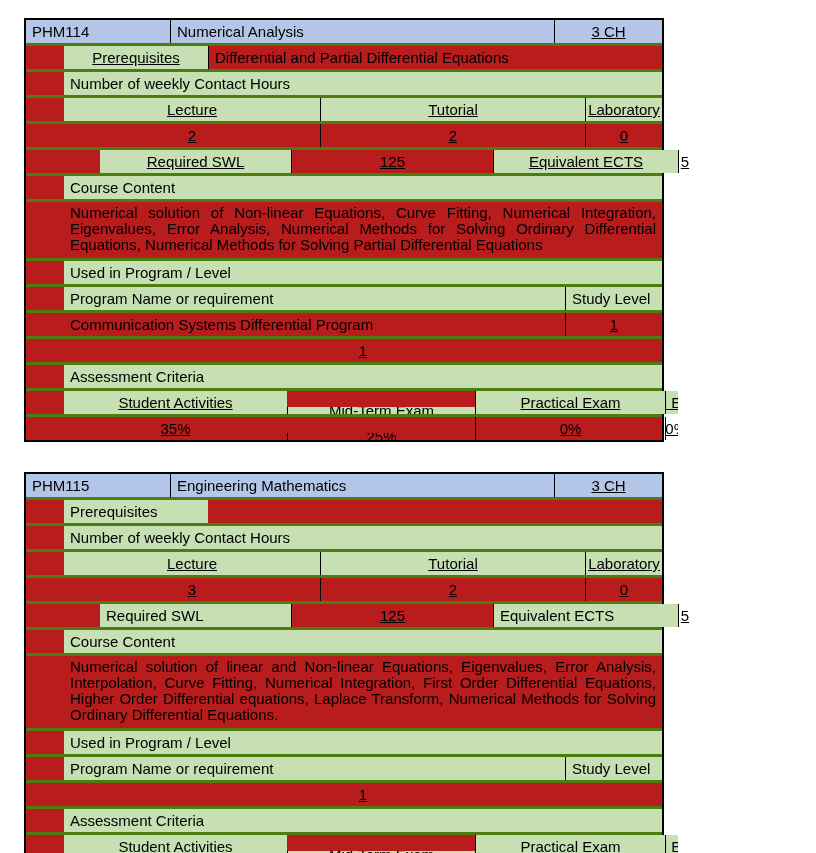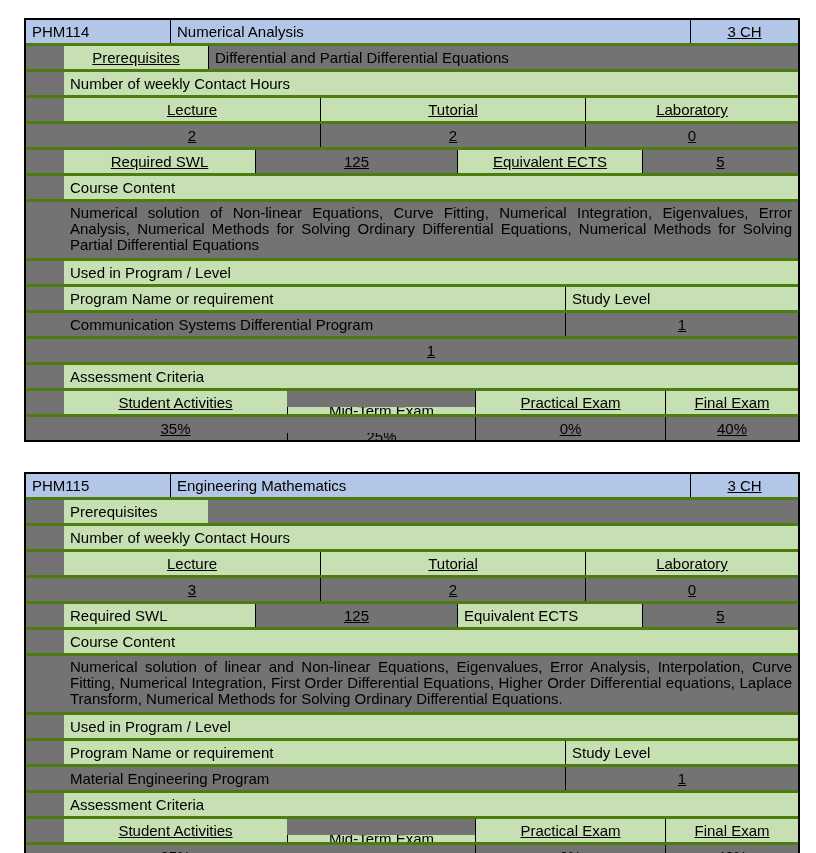--- a/index.html
+++ b/index.html
@@ -7,24 +7,24 @@
     width: 816px; height: 853px;
     font-family: "Liberation Sans", sans-serif;
     font-size: 15px;
     color: #000000;
     overflow: hidden;
   }
   .page { position: relative; width: 816px; height: 853px; background: #ffffff; }
   .ctable {
     position: relative;
     margin-left: 24px;
-    width: 776px;
+    width: 640px;
     border: 2px solid #000000;
     box-sizing: border-box;
-    background: #737373;
+    background: #b91c1c;
   }
   .ctable-1 { margin-top: 18px; }
   .ctable-2 { margin-top: 30px; }
   .trow { display: flex; height: 23px; align-items: stretch; }
   .trow + .trow { border-top: 3px solid #4d7c0f; padding-left: 38px; }
   .trow.auto { height: auto; }
   .cell {
     display: flex; align-items: center;
     box-sizing: border-box;
     padding: 0 6px;
@@ -35,21 +35,21 @@
   .blue  { background: #b4c6e7; }
   .green { background: #c6e0b4; }
   .center { justify-content: center; text-align: center; text-decoration: underline; }
   .left   { justify-content: flex-start; text-align: left; }
   .flex1 { flex: 1 1 auto; min-width: 0; }
   
   .w-code   { width: 144px; flex: none; }
   .w-credit { width: 108px; flex: none; }
   .w-third1 { width: 256px; flex: none; }
   .w-third2 { width: 265px; flex: none; }
-  .w-swl1   { width: 191px; flex: none; }
+  .w-swl1   { width: 191px; flex: none; margin-left: 36px; }
   .w-swl2   { width: 202px; flex: none; }
   .w-swl3   { width: 185px; flex: none; text-align: right; }
   .w-prog   { width: 501px; flex: none; }
   .w-as1    { width: 223px; flex: none; }
   .w-as2    { width: 188px; flex: none; margin-top: 16px; }
   .w-as3    { width: 190px; flex: none; }
   .content-cell {
     display: block;
     white-space: normal;
     text-align: justify;
@@ -165,21 +165,20 @@
       <div class="cell content-cell">Numerical solution of linear and Non-linear Equations, Eigenvalues, Error Analysis, Interpolation, Curve Fitting, Numerical Integration, First Order Differential Equations, Higher Order Differential equations, Laplace Transform, Numerical Methods for Solving Ordinary Differential Equations.</div>
     </div>
     <div class="trow">
       <div class="cell green flex1 left">Used in Program / Level</div>
     </div>
     <div class="trow">
       <div class="cell green w-prog left">Program Name or requirement</div>
       <div class="cell green flex1 left">Study Level</div>
     </div>
     <div class="trow">
-      <div class="cell w-prog left">Material Engineering Program</div>
       <div class="cell flex1 center">1</div>
     </div>
     <div class="trow">
       <div class="cell green flex1 left">Assessment Criteria</div>
     </div>
     <div class="trow">
       <div class="cell green w-as1 center">Student Activities</div>
       <div class="cell green w-as2 center">Mid-Term Exam</div>
       <div class="cell green w-as3 center">Practical Exam</div>
       <div class="cell green flex1 center">Final Exam</div>

